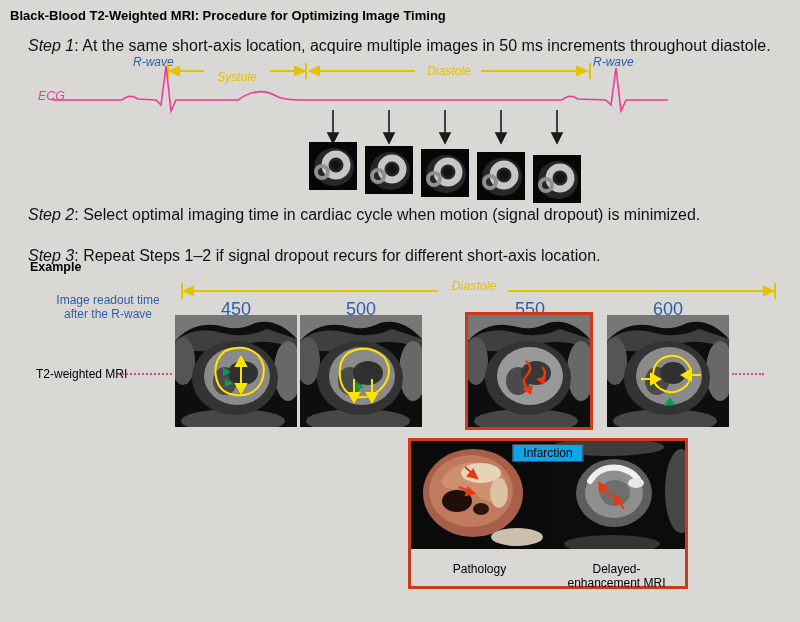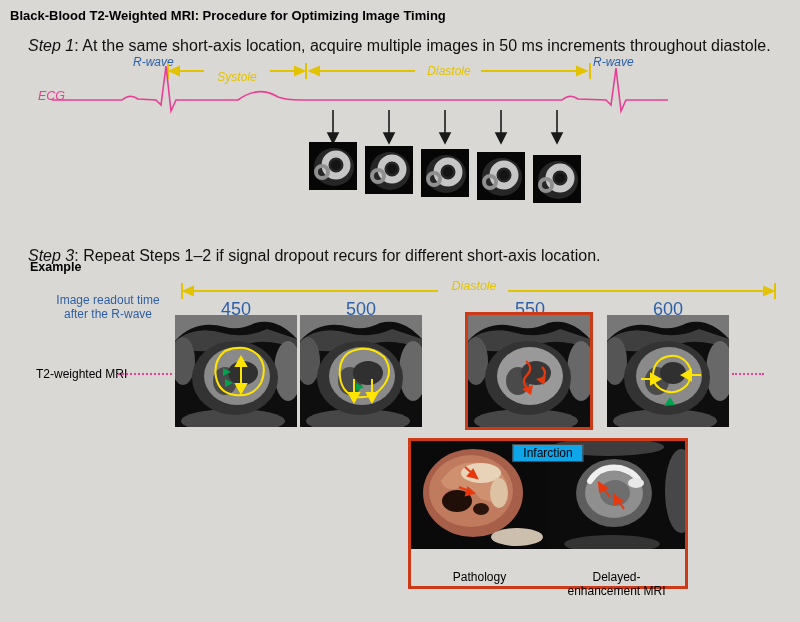--- a/index.html
+++ b/index.html
@@ -50,21 +50,21 @@
   .t2-wrap { position:absolute; top:315px; width:122px; height:112px; background:#000; }
   .t2-1 { left:175px; } .t2-2 { left:300px; }
   .t2-3 { left:465px; top:312px; border:3px solid #cd3a17; width:128px; height:118px; }
   .t2-4 { left:607px; }
   .t2-wrap svg { display:block; }
 
   .panel { position:absolute; left:408px; top:438px; width:280px; height:151px;
            border:3px solid #cd3a17; background:#d9d8d4; }
   .panel-images { display:flex; background:#000; height:108px; }
   .panel-captions { display:flex; height:37px; }
-  .cap { width:50%; text-align:center; font-size:12px; line-height:14px; color:#000; padding-top:21px; }
+  .cap { width:50%; text-align:center; font-size:12px; line-height:14px; color:#000; padding-top:13px; }
   .infarction { position:absolute; top:3px; left:50%; transform:translateX(-50%);
                 background:#0ea5e9; border:1px solid #444; padding:1px 10px;
                 font-size:12px; color:#000; white-space:nowrap; }
 </style>
 </head>
 <body>
 
 <div class="figure">
 
   <div class="title">Black-Blood T2-Weighted MRI: Procedure for Optimizing Image Timing</div>
@@ -147,20 +147,23 @@
   <div class="mini-wrap" style="left:533px;top:155px">
     <svg width="48" height="48">
         <rect width="48" height="48" fill="#060606"></rect>
         <ellipse cx="25" cy="25" rx="20" ry="19" fill="#262626"></ellipse>
         <circle cx="27" cy="23" r="11" fill="none" stroke="#c6c6c6" stroke-width="7"></circle>
         <circle cx="27" cy="23" r="5" fill="#141414"></circle>
         <circle cx="13" cy="30" r="6" fill="none" stroke="#909090" stroke-width="4"></circle>
       </svg>
   </div>
 
+  <p class="step step-2">
+    <em>Step 2</em><span>: Select optimal imaging time in cardiac cycle when motion (signal dropout) is minimized.</span>
+  </p>
   <p class="step step-3">
     <em>Step 3</em><span>: Repeat Steps 1–2 if signal dropout recurs for different short-axis location.</span>
   </p>
 
   <div class="example-heading">Example</div>
 
   <svg class="dia-line-svg" width="597" height="24" viewBox="0 0 597 24">
     <g stroke="#e3c300" stroke-width="2" fill="#e3c300">
       <line x1="2" y1="5" x2="2" y2="21"></line>
       <line x1="595" y1="5" x2="595" y2="21"></line>

